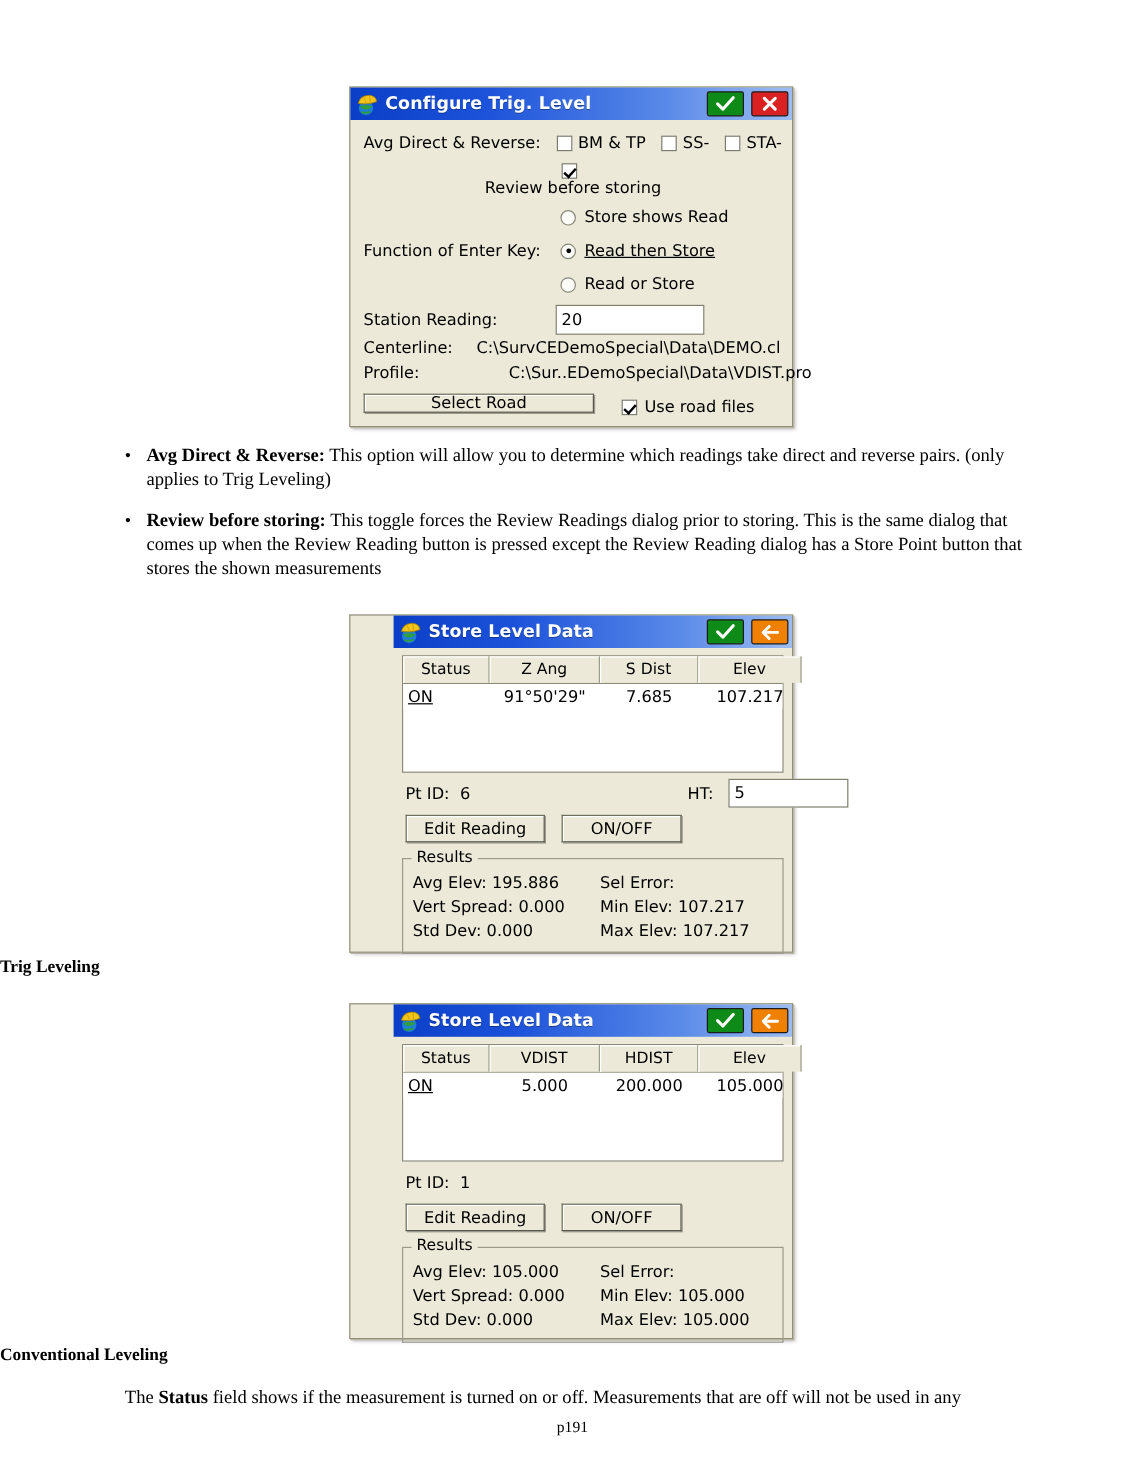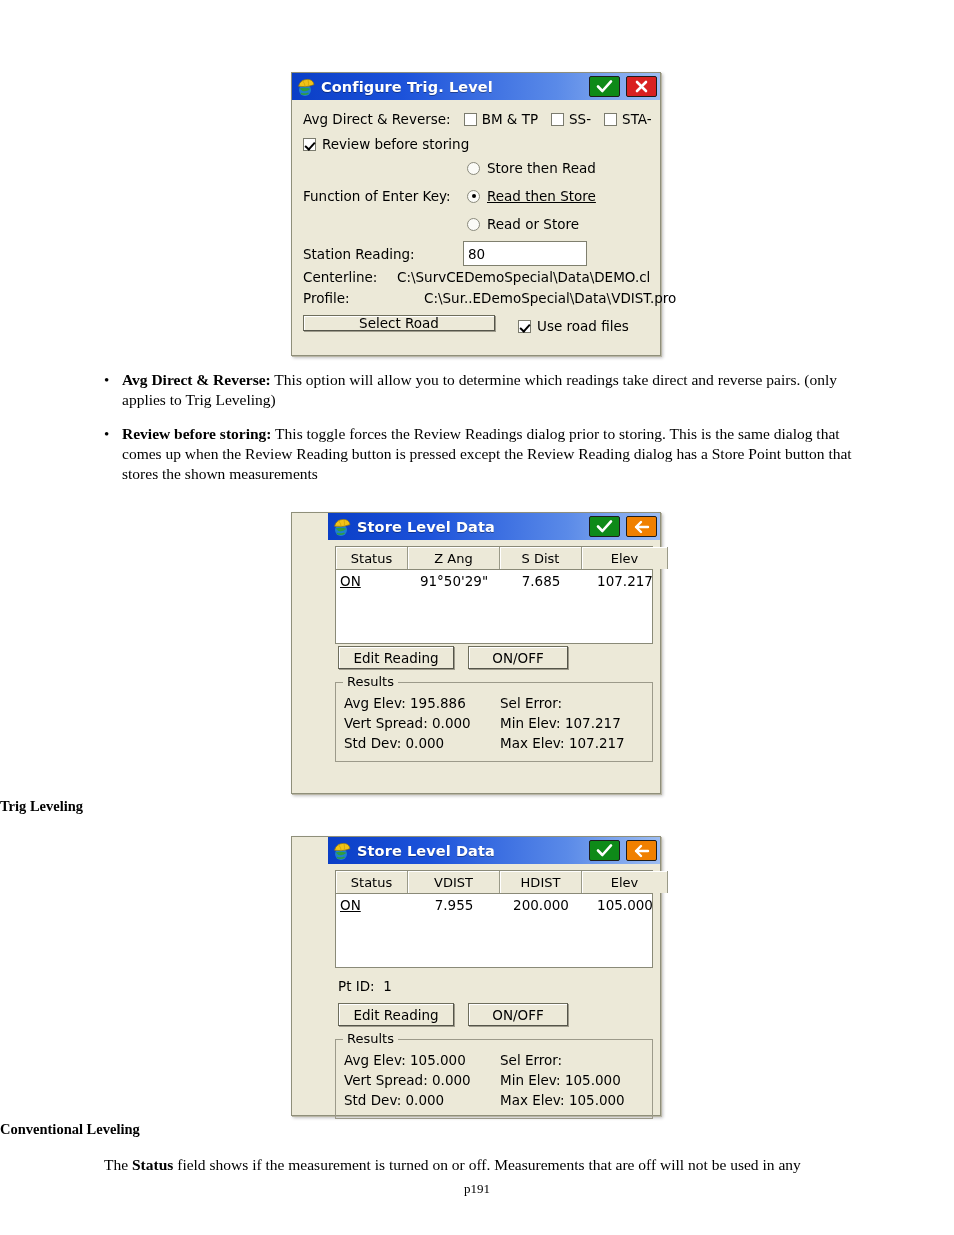--- a/index.html
+++ b/index.html
@@ -206,21 +206,21 @@
   
   #dlg-configure {
     left: 291px; top: 62px; width: 370px; height: 284px; margin-top: 10px;
   }
   #dlg-configure .dlg-body { padding: 9px 8px 0 11px; }
 
   .cfg-row1 { margin-top: 2px; }
   .cfg-row1 .cb { margin: 0 5px 0 0; }
   .cfg-row1 .gap { width: 13px; }
 
-  .cfg-row2 { margin-top: 9px; }
+  .cfg-row2 { margin-top: 9px; flex-direction: column; }
   .cfg-row2 .cb { margin-right: 6px; }
 
   .enter-key-block {
     margin-top: 8px;
     position: relative;
     height: 78px;
   }
   .ek-label {
     position: absolute;
     left: 0; top: 28px;
@@ -417,35 +417,35 @@
     <div class="row cfg-row2">
       <span class="cb checked"></span>
       <span class="lbl">Review before storing</span>
     </div>
 
     <div class="enter-key-block">
       <span class="ek-label">Function of Enter Key:</span>
 
       <div class="ek-opt" id="ek-opt-0">
         <span class="rb"></span>
-        <span>Store then Read</span>
+        <span>Store shows Read</span>
       </div>
       <div class="ek-opt" id="ek-opt-1">
         <span class="rb checked"></span>
         <span>Read then Store</span>
       </div>
       <div class="ek-opt" id="ek-opt-2">
         <span class="rb"></span>
         <span>Read or Store</span>
       </div>
     </div>
 
     <div class="station-row">
       <span class="lbl">Station Reading:</span>
-      <span class="txtfield" id="station-interval-input">80</span>
+      <span class="txtfield" id="station-interval-input">20</span>
     </div>
 
     <div class="path-row">
       <span class="pk">Centerline:</span>
       <span class="pv" id="centerline-value">C:\SurvCEDemoSpecial\Data\DEMO.cl</span>
     </div>
     <div class="path-row">
       <span class="pk">Profile:</span>
       <span class="pv" id="profile-value">C:\Sur..EDemoSpecial\Data\VDIST.pro</span>
     </div>
@@ -513,20 +513,25 @@
       </div>
       <div class="grid-row">
         <span class="gc col0 align-left">ON</span>
         <span class="gc col1 align-center">91°50'29"</span>
         <span class="gc col2 align-center">7.685</span>
         <span class="gc col3 align-center">107.217</span>
         <span class="gc col4"></span>
       </div>
     </div>
 
+    <div class="ptid-row">
+      <span class="ptid-label"><span>Pt ID:</span>&nbsp; <span>6</span></span>
+      <span class="ht-label">HT:</span>
+      <span class="txtfield" id="ht-input">5</span>
+    </div>
 
     <div class="btn-row">
       <span class="btn3d btn-edit">Edit Reading</span>
       <span class="btn3d btn-onoff">ON/OFF</span>
     </div>
 
     <div class="results-group" id="results-trig">
       <span class="group-legend">Results</span>
       <div class="results-cols">
         <div class="results-col left">
@@ -576,21 +581,21 @@
     <div class="grid" id="grid-conv">
       <div class="grid-head">
         <span class="gh col0">Status</span>
         <span class="gh col1">VDIST</span>
         <span class="gh col2">HDIST</span>
         <span class="gh col3">Elev</span>
         <span class="gh col4"></span>
       </div>
       <div class="grid-row">
         <span class="gc col0 align-left">ON</span>
-        <span class="gc col1 align-center">7.955</span>
+        <span class="gc col1 align-center">5.000</span>
         <span class="gc col2 align-center">200.000</span>
         <span class="gc col3 align-center">105.000</span>
         <span class="gc col4"></span>
       </div>
     </div>
 
     <div class="ptid-row">
       <span class="ptid-label"><span>Pt ID:</span>&nbsp; <span>1</span></span>
     </div>
 

